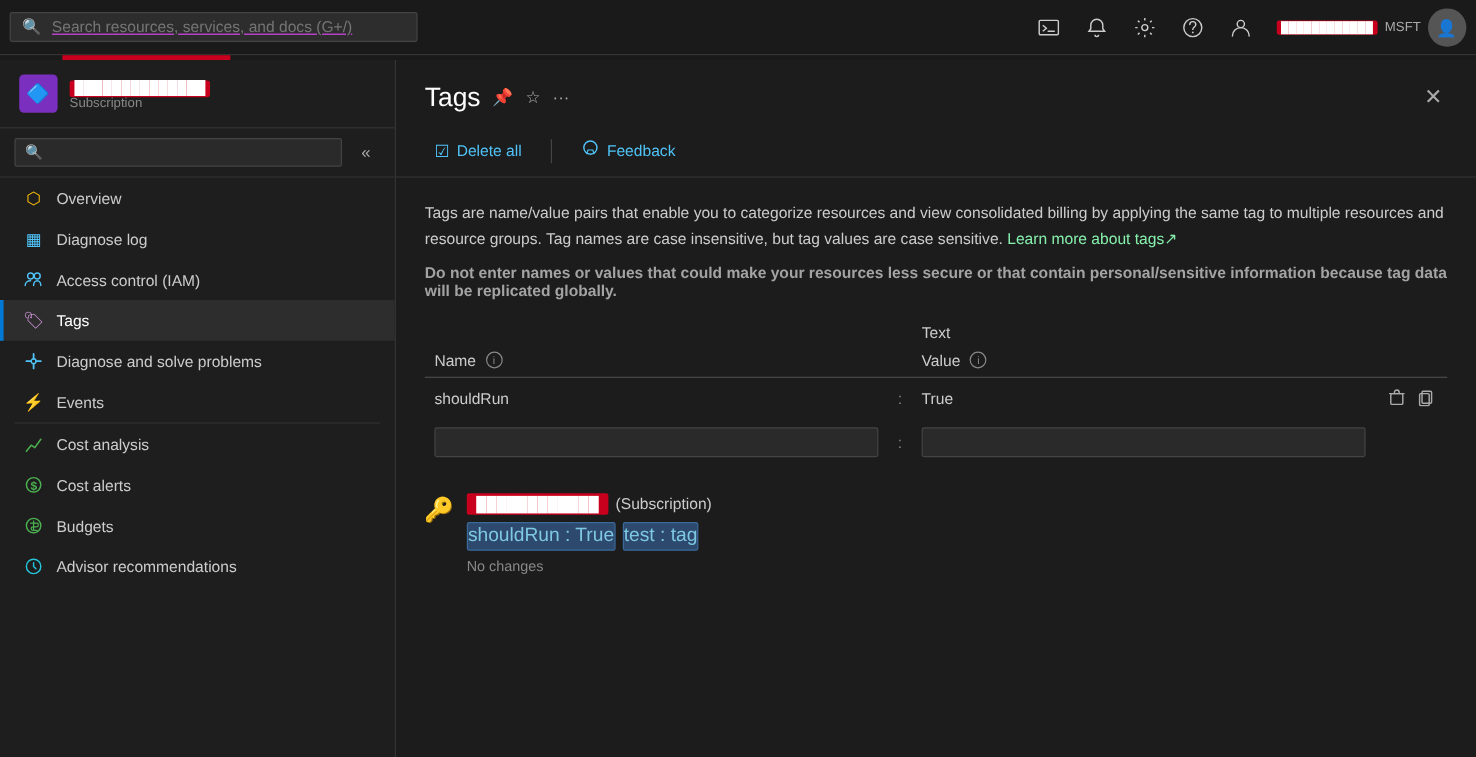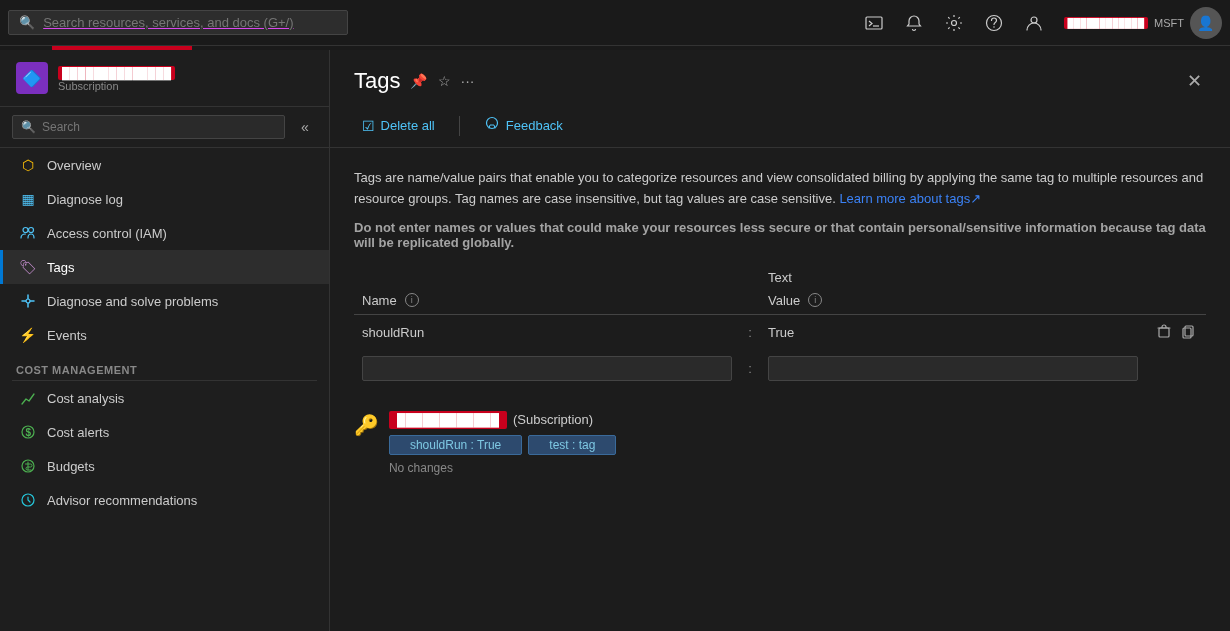--- a/index.html
+++ b/index.html
@@ -273,21 +273,21 @@
       flex: 1;
     }
 
     .description-text {
       color: #ccc;
       font-size: 13px;
       line-height: 1.6;
       margin-bottom: 10px;
     }
     .description-text a {
-      color: #3b82f6;
+      color: #86efac;
       text-decoration: none;
     }
     .warning-text {
       color: #a3a3a3;
       font-size: 13px;
       font-weight: 700;
       margin-bottom: 20px;
     }
 
     
@@ -391,23 +391,23 @@
     .resource-tags-row {
       display: flex;
       gap: 6px;
       margin-top: 6px;
       flex-wrap: wrap;
     }
     .tag-chip {
       background: #2d4a6e;
       color: #7ec8e3;
       border: 1px solid #3a6a9a;
-      padding: 2px 20px;
+      padding: 2px 0;
       border-radius: 2px;
-      font-size: 12px;
+      font-size: 16px;
     }
     .no-changes {
       color: #888;
       font-size: 12px;
       margin-top: 6px;
     }
 
     
     .icon-yellow { color: #ffc107; }
     .icon-blue { color: #4fc3f7; }
@@ -501,21 +501,20 @@
         <div class="sidebar-title">
           <span style="background:#c8001d; color:white; padding:1px 4px; font-size:11px; border-radius:2px;">██████████████</span>
         </div>
         <div class="sidebar-subtitle">Subscription</div>
       </div>
     </div>
 
     <div class="sidebar-search-row">
       <div class="sidebar-search">
         <span style="color:#aaa; font-size:12px;">🔍</span>
-        <input type="text" placeholder="Search" style="">
       </div>
       <div class="collapse-btn">«</div>
     </div>
 
     <div class="nav-item">
       <span class="nav-item-icon icon-yellow">⬡</span>
       <span class="nav-item-label">Overview</span>
     </div>
     <div class="nav-item">
       <span class="nav-item-icon icon-blue">▦</span>
@@ -543,21 +542,20 @@
             <circle cx="8" cy="8" r="2" stroke="#4fc3f7" stroke-width="1.2"></circle>
           </svg>
       </span>
       <span class="nav-item-label">Diagnose and solve problems</span>
     </div>
     <div class="nav-item">
       <span class="nav-item-icon icon-yellow">⚡</span>
       <span class="nav-item-label">Events</span>
     </div>
 
-    <div class="nav-section-header">Cost Management</div>
     <div style="height:1px;background:#333;margin:0 12px;"></div>
 
     <div class="nav-item">
       <span class="nav-item-icon icon-green">
         <svg width="16" height="16" viewBox="0 0 16 16" fill="none">
             <path d="M2 14l4-5 3 2 5-7" stroke="#4caf50" stroke-width="1.3" stroke-linecap="round" stroke-linejoin="round"></path>
           </svg>
       </span>
       <span class="nav-item-label">Cost analysis</span>
     </div>

